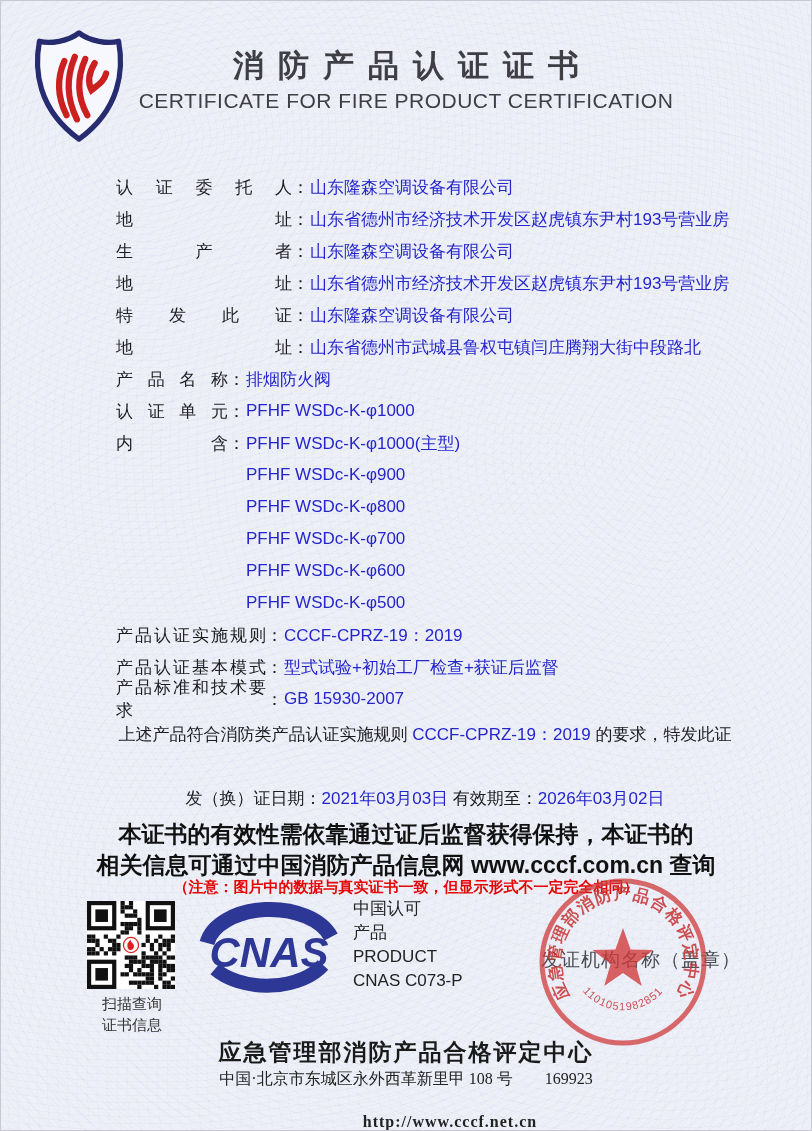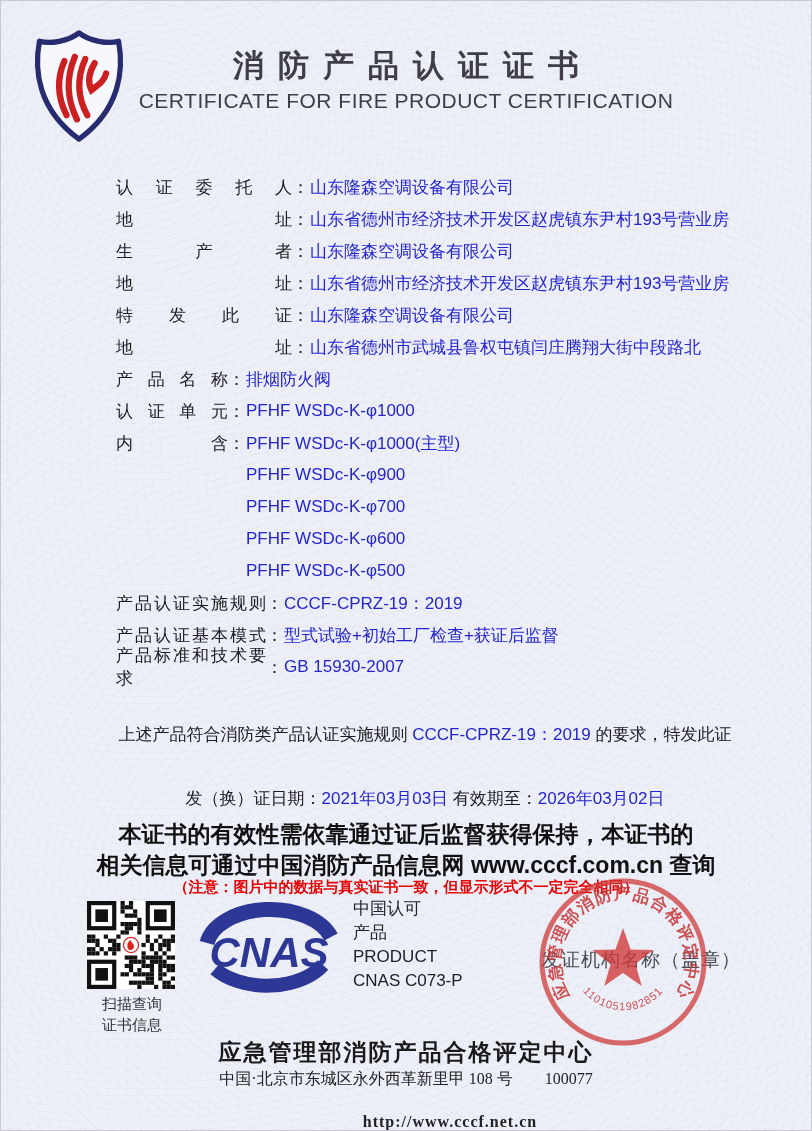--- a/index.html
+++ b/index.html
@@ -120,20 +120,24 @@
         <span class="fvalue">PFHF WSDc-K-φ1000</span>
       </div>
       <div class="frow">
         <span class="flabel gb">内含</span>
         <span class="fcolon">：</span>
         <span class="fvalue">PFHF WSDc-K-φ1000(主型)</span>
       </div>
       <div class="frow">
         <span class="fspacer gb"></span>
         <span class="fvalue">PFHF WSDc-K-φ900</span>
+      </div>
+      <div class="frow">
+        <span class="fspacer gb"></span>
+        <span class="fvalue">PFHF WSDc-K-φ800</span>
       </div>
       <div class="frow">
         <span class="fspacer gb"></span>
         <span class="fvalue">PFHF WSDc-K-φ700</span>
       </div>
       <div class="frow">
         <span class="fspacer gb"></span>
         <span class="fvalue">PFHF WSDc-K-φ600</span>
       </div>
       <div class="frow">
@@ -334,16 +338,16 @@
       </text>
       <path d="M95,61 L102.6,82.5 L125.4,83.1 L107.4,97.0 L113.8,118.9 L95,106 L76.2,118.9 L82.6,97.0 L64.6,83.1 L87.4,82.5 Z" fill="#cf3a3a" fill-opacity=".9"></path>
       <path id="sealArcBottom" d="M53 122 A52 52 0 0 0 137 122" fill="none"></path>
       <text font-size="11" fill="#c83838" letter-spacing="1">
         <textPath href="#sealArcBottom" startOffset="50%" text-anchor="middle">1101051982851</textPath>
       </text>
     </svg>
   </div>
 
   <div class="forg">应急管理部消防产品合格评定中心</div>
-  <div class="faddr">中国·北京市东城区永外西革新里甲 108 号　　100077</div>
+  <div class="faddr">中国·北京市东城区永外西革新里甲 108 号　　169923</div>
   <div class="furl">http://www.cccf.net.cn</div>
 
 </div>
 
 </body></html>

